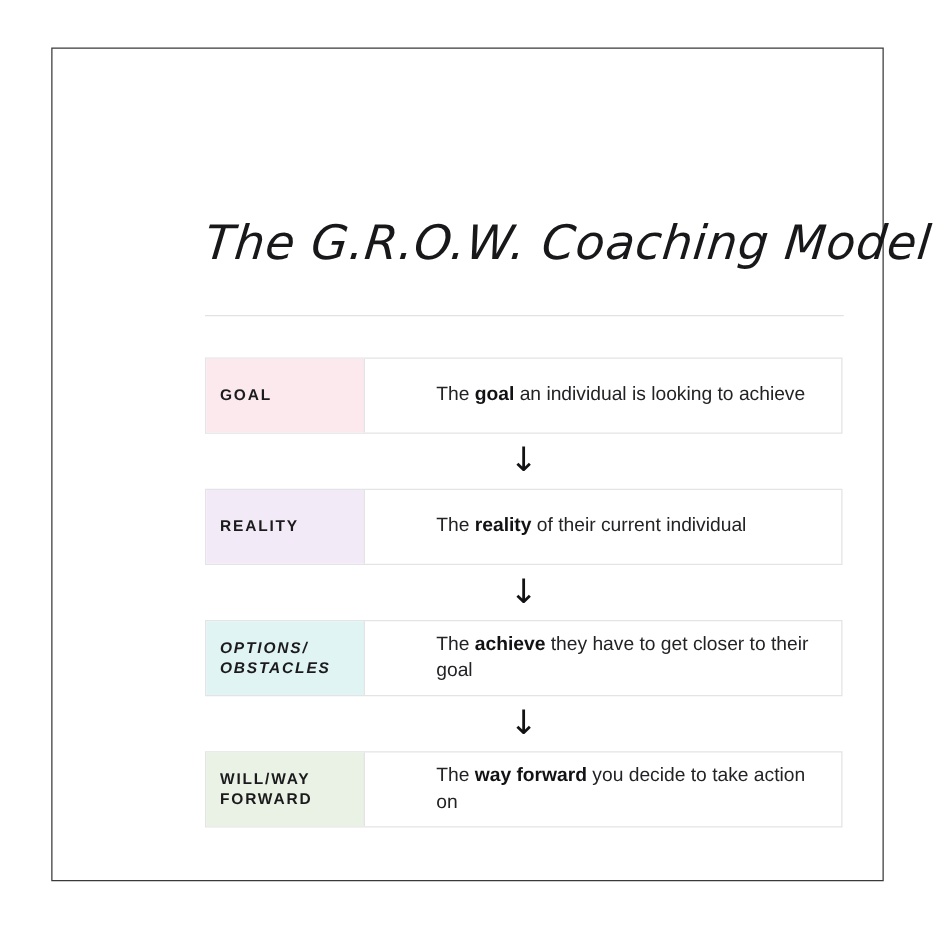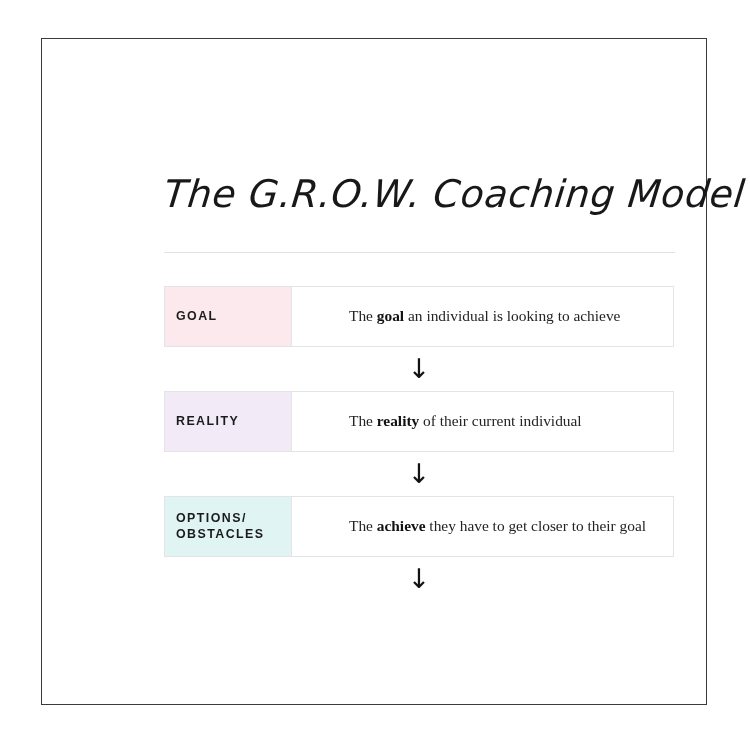--- a/index.html
+++ b/index.html
@@ -102,21 +102,21 @@
 
   .cell-desc {
     flex: 1;
     display: flex;
     align-items: center;
     padding-left: 15px;
     padding-right: 10px;
   }
 
   .desc-text {
-    font-family: Liberation Serif, serif;
+    font-family: Liberation Sans, sans-serif;
     font-size: 15.4px;
     font-weight: 400;
     color: #232326;
     line-height: 1.35;
   }
   .desc-text b {
     font-weight: 700;
     color: #121214;
   }
 
@@ -169,29 +169,38 @@
         <div class="cell-desc">
           <span class="desc-text"><span>The </span><b>reality</b><span> of their current individual</span></span>
         </div>
       </div>
 
       <div class="arrow-wrap">
         <span class="arrow-glyph">↓</span>
       </div>
 
       <div class="grow-row">
-        <div class="cell-label" style="background: rgb(225, 244, 244);">
+        <div class="cell-label" style="background: rgb(225, 244, 244); font-style: italic;">
           <span class="label-text">OPTIONS/
 OBSTACLES</span>
         </div>
         <div class="cell-desc">
           <span class="desc-text"><span>The </span><b>achieve</b><span> they have to get closer to their goal</span></span>
         </div>
       </div>
 
       <div class="arrow-wrap">
         <span class="arrow-glyph">↓</span>
       </div>
 
+      <div class="grow-row">
+        <div class="cell-label" style="background: rgb(233, 242, 229);">
+          <span class="label-text">WILL/WAY
+FORWARD</span>
+        </div>
+        <div class="cell-desc">
+          <span class="desc-text"><span>The </span><b>way forward</b><span> you decide to take action on</span></span>
+        </div>
+      </div>
 
     </div>
   </div>
 </div>
 
 </body></html>

